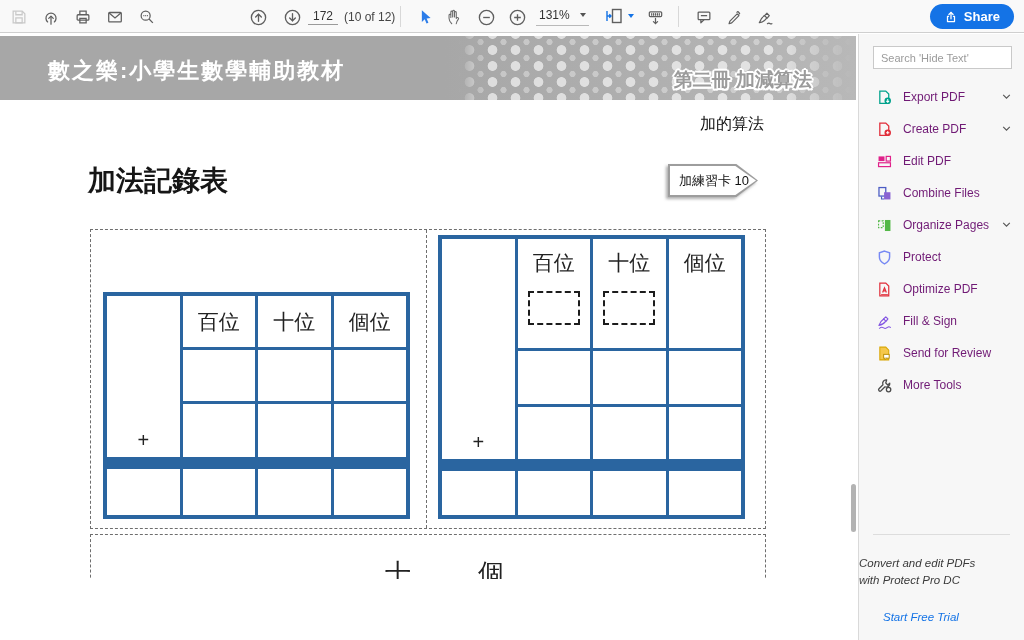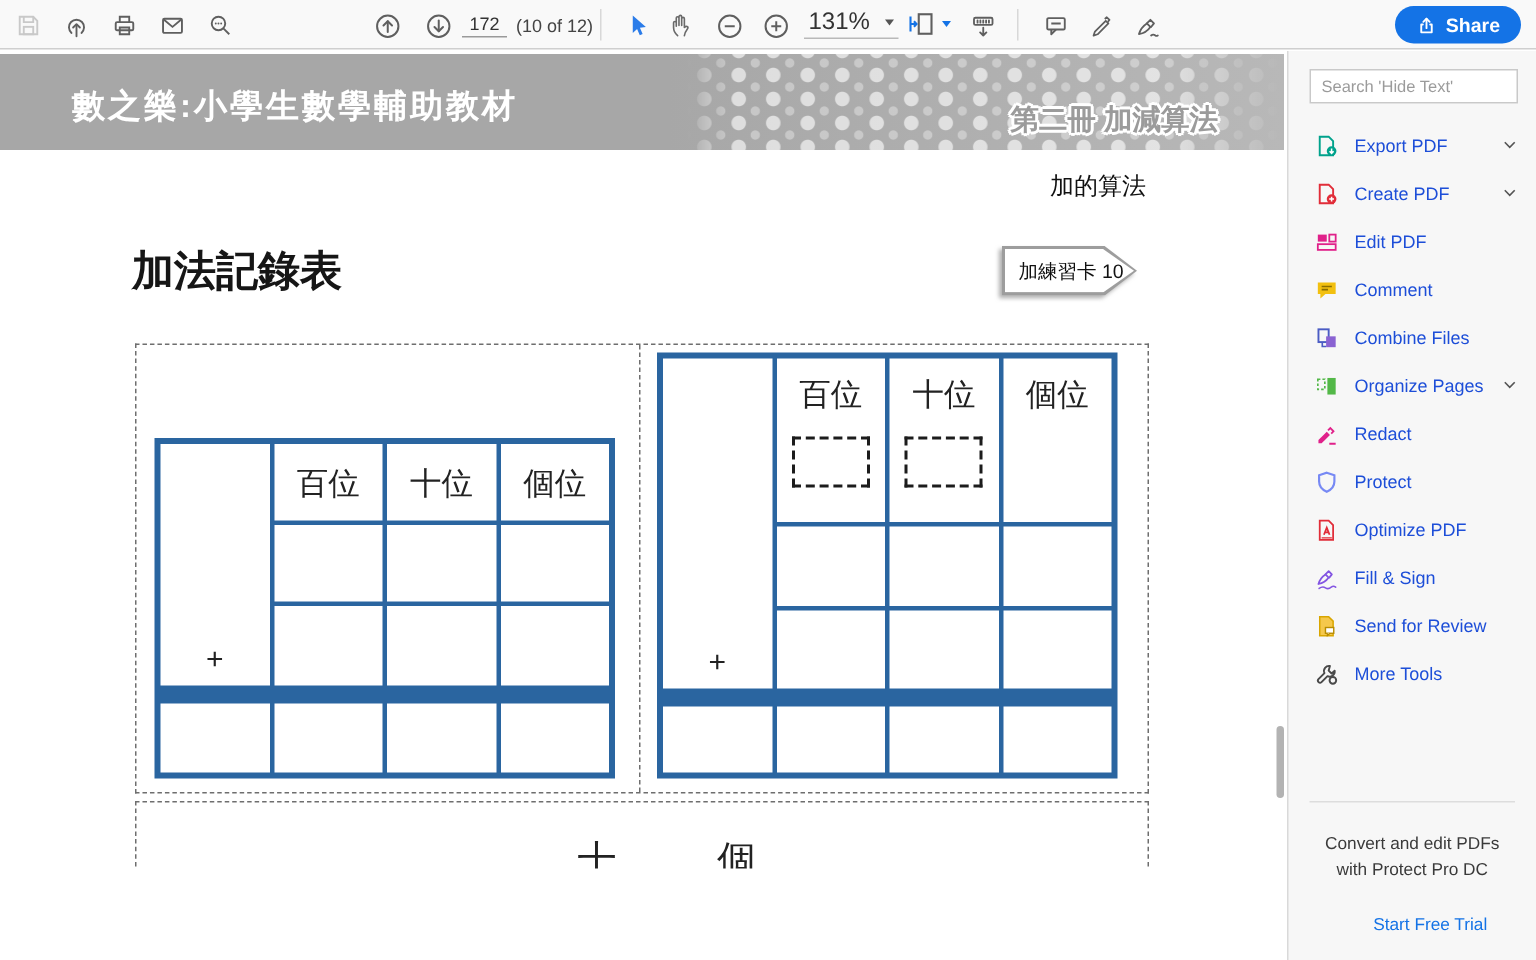--- a/index.html
+++ b/index.html
@@ -11,21 +11,21 @@
     background:#f9f9f9; border-bottom:1px solid #cfcfcf; z-index:20; }
   .tbtn { position:absolute; top:7px; width:20px; height:20px; display:flex;
     align-items:center; justify-content:center; cursor:default; }
   .tsep { position:absolute; top:6px; width:1px; height:21px; background:#d8d8d8; }
   .pageinput { position:absolute; left:308px; top:7px; width:30px; height:18px;
     border:none; border-bottom:1px solid #9a9a9a; background:transparent;
     font-size:12px; text-align:center; color:#333; outline:none; }
   .pagecount { position:absolute; left:344px; top:10px; font-size:12px; color:#444;text-align:center; }
   .zoomctl { position:absolute; left:536px; top:7px; height:19px; display:flex;
     align-items:center; gap:10px; border-bottom:1px solid #b9b9b9; padding:0 3px 2px 3px; }
-  .zoomctl .zv { font-size:16px; color:#333; }
+  .zoomctl .zv { font-size:12px; color:#333; }
   .caret { width:0; height:0; border-left:3.5px solid transparent;
     border-right:3.5px solid transparent; border-top:4.5px solid #555; }
   .fitwrap { position:absolute; left:604px; top:6px; display:flex; align-items:center; gap:4px; }
   .share-btn { position:absolute; right:10px; top:4px; height:25px;
     background:#1473e6; border-radius:13px; color:#fff; display:flex;
     align-items:center; gap:6px; padding:0 14px; font-size:13px; font-weight:bold; cursor:pointer; }
 
   
   .doc-area { position:absolute; left:0; top:34px; width:858px; height:545px;
     background:#fff; overflow:hidden; }
@@ -94,23 +94,23 @@
   .doc-scroll-thumb { position:absolute; right:2px; top:450px; width:5px; height:48px;
     background:#b3b3b3; border-radius:3px; }
 
   
   .search-input { display:block; margin:12px 13px 12px 14px; width:139px; height:23px;
     border:1px solid #c9c9c9; background:#fff; font-size:11px; padding:0 7px;
     color:#333; outline:none; }
   .search-input::placeholder { color:#9b9b9b; }
   .side-item { position:relative; height:32px; display:flex; align-items:center;
     gap:10px; padding-left:17px; cursor:pointer; }
-  .side-item .lbl { font-size:12px; color:#1d4ed8; }
+  .side-item .lbl { font-size:12px; color:#701a75; }
   .side-item .chev { position:absolute; right:12px; top:10px; }
-  .promo { position:absolute; left:0; right:0; top:500px; text-align:center; }
+  .promo { position:absolute; left:0; right:0; top:500px; text-align:left;font-style:italic; }
   .promo-div { border-top:1px solid #ddd; margin:0 14px 20px 14px; }
   .promo p { font-size:11.5px; color:#3a3a3a; line-height:17px; }
   .trial-link { display:inline-block; margin-top:22px; font-size:11.5px;
     color:#1473e6; cursor:pointer;padding-left:24px; }
 
   svg { display:block; }
 </style>
 </head>
 <body>
 
@@ -345,27 +345,20 @@
 
   <div class="side-item">
     <svg width="17" height="17" viewBox="0 0 20 20">
       <rect x="3" y="4" width="7" height="5.5" fill="#e0218a"></rect>
         <rect x="12" y="4" width="5" height="5.5" fill="none" stroke="#e0218a" stroke-width="1.4"></rect>
         <rect x="3" y="11.5" width="14" height="4.5" fill="none" stroke="#e0218a" stroke-width="1.4"></rect>
       </svg>
     <span class="lbl">Edit PDF</span>
   </div>
 
-  <div class="side-item">
-    <svg width="17" height="17" viewBox="0 0 20 20">
-      <path d="M3 4h14v9H9l-4 3.5V13H3z" fill="#f2c010"></path>
-        <path d="M6 7h8M6 9.5h5" stroke="#8a6d00" stroke-width="1.2"></path>
-      </svg>
-    <span class="lbl">Comment</span>
-  </div>
 
   <div class="side-item">
     <svg width="17" height="17" viewBox="0 0 20 20">
       <rect x="3.5" y="3" width="8" height="10" fill="none" stroke="#4b5cc4" stroke-width="1.5"></rect>
         <rect x="9.5" y="8.5" width="7.5" height="8.5" fill="#8a63d2"></rect>
         <path d="M6.5 13.5v3h3" stroke="#4b5cc4" stroke-width="1.3" fill="none"></path>
       </svg>
     <span class="lbl">Combine Files</span>
   </div>
 
@@ -373,28 +366,20 @@
     <svg width="17" height="17" viewBox="0 0 20 20">
       <rect x="3" y="4.5" width="5.5" height="8" fill="none" stroke="#53b848" stroke-width="1.3" stroke-dasharray="2 1.6"></rect>
         <rect x="10.5" y="3.5" width="6.5" height="13" fill="#53b848"></rect>
       </svg>
     <span class="lbl">Organize Pages</span>
     <svg class="chev" width="11" height="11" viewBox="0 0 20 20" fill="none" stroke="#555" stroke-width="2">
         <path d="M4 7l6 6 6-6"></path>
       </svg>
   </div>
 
-  <div class="side-item">
-    <svg width="17" height="17" viewBox="0 0 20 20">
-      <path d="M3.5 14.5l6.5-6.5 2.5 2.5-6.5 6.5H3.5z" fill="#e0218a"></path>
-        <path d="M11 7l1.8-1.8 2.5 2.5L13.5 9.5" stroke="#e0218a" stroke-width="1.4" fill="none"></path>
-        <path d="M12 17.5h5" stroke="#e0218a" stroke-width="1.6"></path>
-      </svg>
-    <span class="lbl">Redact</span>
-  </div>
 
   <div class="side-item">
     <svg width="17" height="17" viewBox="0 0 20 20" fill="none" stroke="#7789f4" stroke-width="1.7">
       <path d="M10 2.5l6 2v5c0 4-2.5 6.5-6 8-3.5-1.5-6-4-6-8v-5z"></path>
       </svg>
     <span class="lbl">Protect</span>
   </div>
 
   <div class="side-item">
     <svg width="17" height="17" viewBox="0 0 20 20" fill="none" stroke="#e12d39" stroke-width="1.4">

